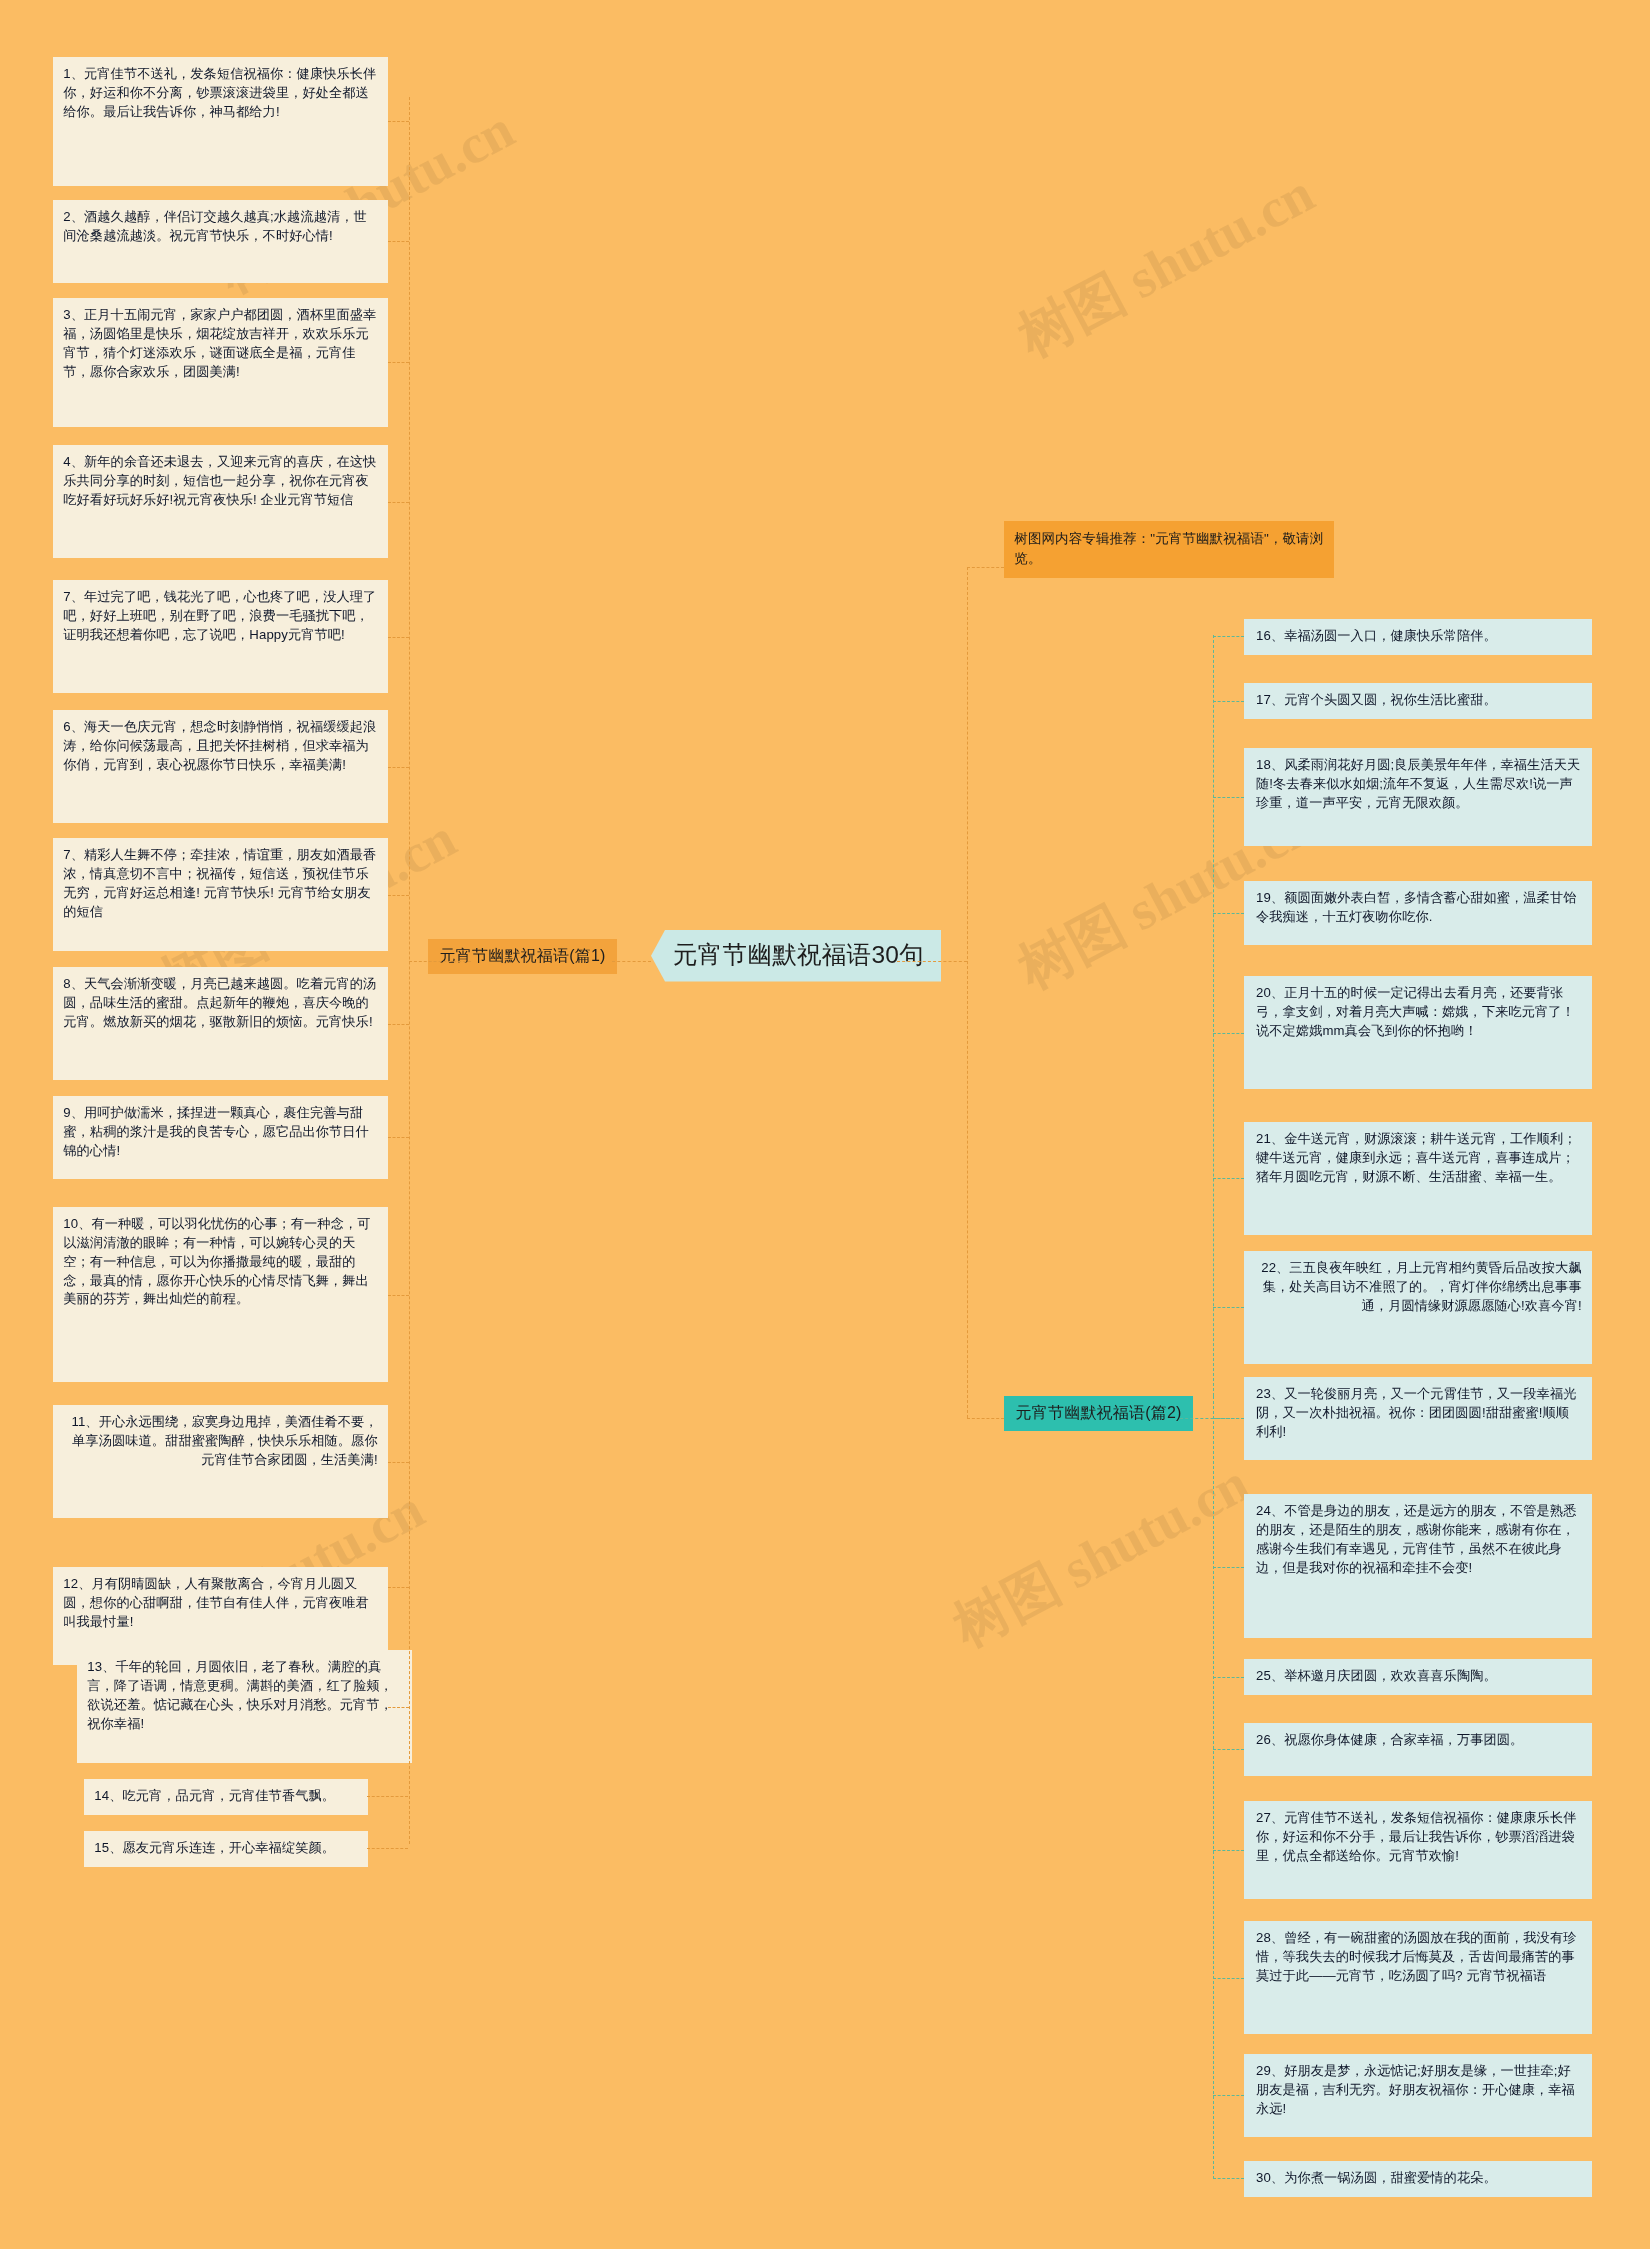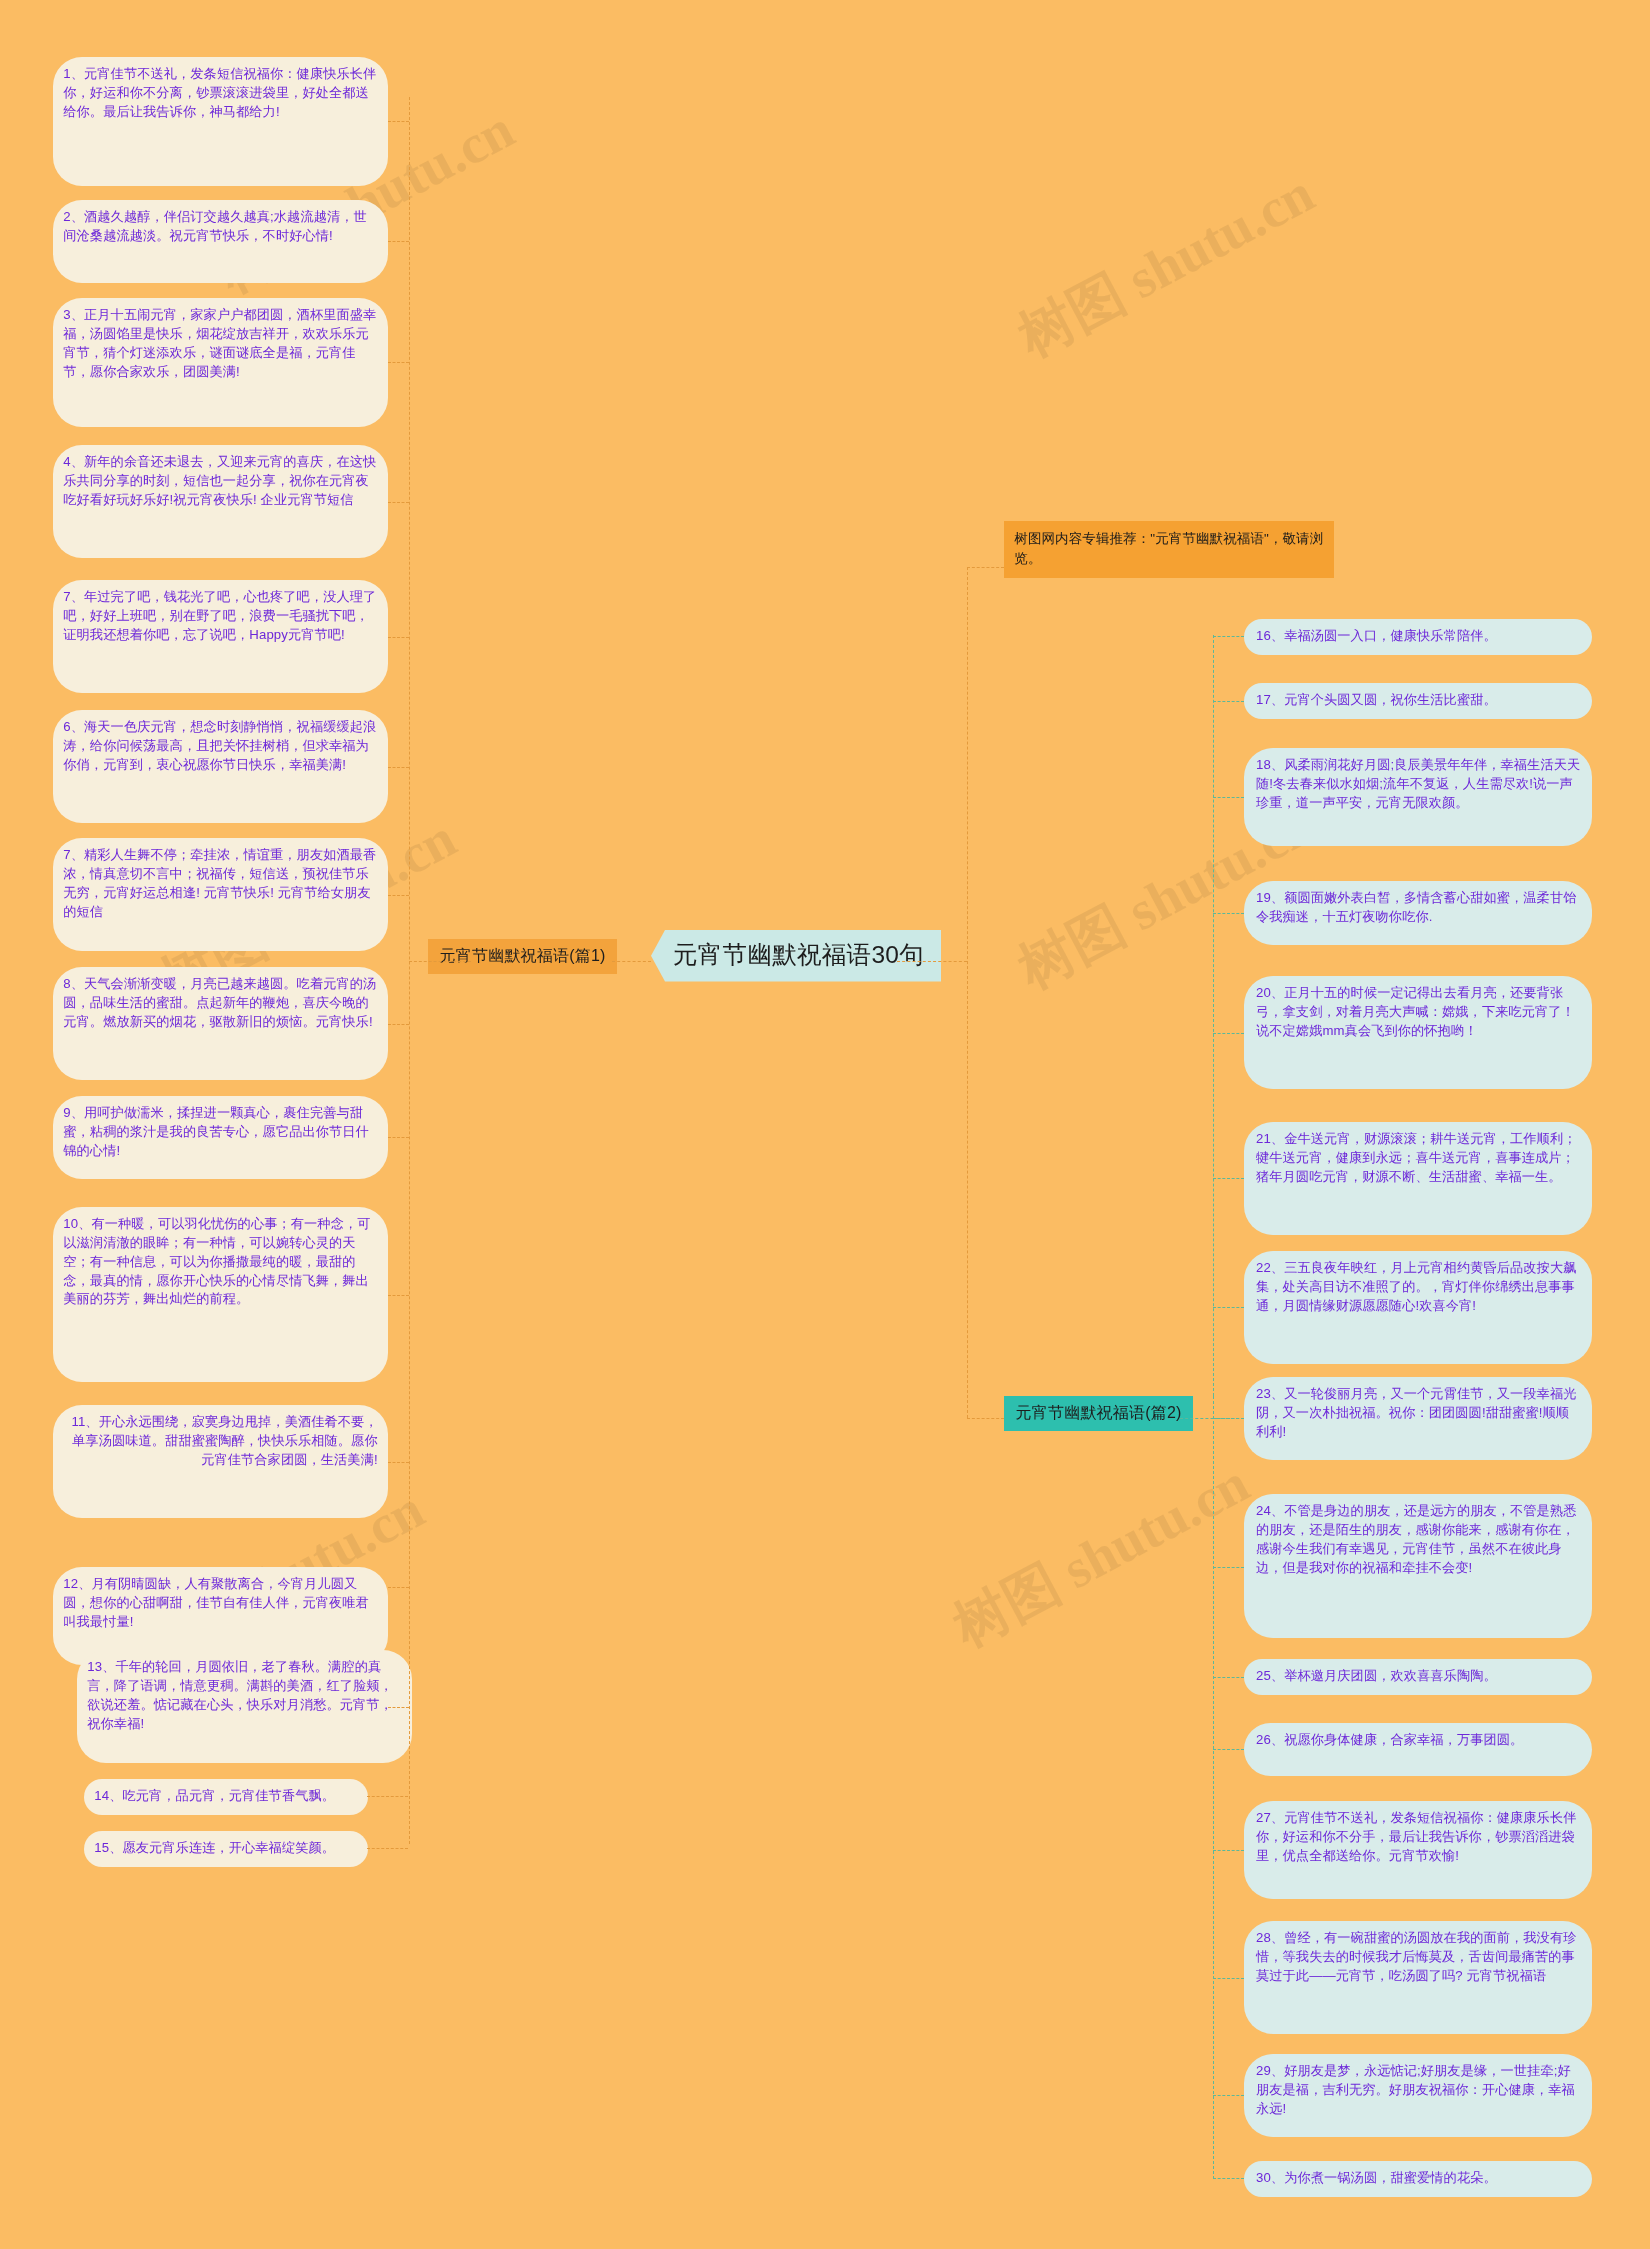--- a/index.html
+++ b/index.html
@@ -64,25 +64,24 @@
     letter-spacing: 0.2px;
   }
   .branch-label.b1 { background: #f3a33c; }
   .branch-label.b2 { background: #2dbfae; }
 
   
   .card {
     position: absolute;
     font-size: 13.2px;
     line-height: 1.42;
-    color: #6d28d9;
+    color: #0f172a;
     padding: 8.4px 10.3px 9px 10.3px;
     letter-spacing: 0.1px;
     word-break: break-all;
-    border-radius: 29px;
   }
   .card.cream { background: #f7efdc; }
   .card.mint  { background: #d9ecea; padding-left: 12px; }
 
   .note {
     position: absolute;
     background: #f5a132;
     color: #1a1a1a;
     font-size: 13.5px;
     line-height: 1.45;
@@ -149,21 +148,21 @@
     <div class="card cream" style="left: 84px; top: 1779px; width: 284px; min-height: 34px;"><span>14、吃元宵，品元宵，元宵佳节香气飘。</span></div>
     <div class="card cream" style="left: 84px; top: 1831px; width: 284px; min-height: 34px;"><span>15、愿友元宵乐连连，开心幸福绽笑颜。</span></div>
   </div>
 <div id="right-cards">
     <div class="card mint" style="left: 1244px; top: 619px; width: 348px; min-height: 35px;"><span>16、幸福汤圆一入口，健康快乐常陪伴。</span></div>
     <div class="card mint" style="left: 1244px; top: 683px; width: 348px; min-height: 35px;"><span>17、元宵个头圆又圆，祝你生活比蜜甜。</span></div>
     <div class="card mint" style="left: 1244px; top: 748px; width: 348px; min-height: 98px;"><span>18、风柔雨润花好月圆;良辰美景年年伴，幸福生活天天随!冬去春来似水如烟;流年不复返，人生需尽欢!说一声珍重，道一声平安，元宵无限欢颜。</span></div>
     <div class="card mint" style="left: 1244px; top: 881px; width: 348px; min-height: 64px;"><span>19、额圆面嫩外表白皙，多情含蓄心甜如蜜，温柔甘饴令我痴迷，十五灯夜吻你吃你.</span></div>
     <div class="card mint" style="left: 1244px; top: 976px; width: 348px; min-height: 113px;"><span>20、正月十五的时候一定记得出去看月亮，还要背张弓，拿支剑，对着月亮大声喊：嫦娥，下来吃元宵了！说不定嫦娥mm真会飞到你的怀抱哟！</span></div>
     <div class="card mint" style="left: 1244px; top: 1122px; width: 348px; min-height: 113px;"><span>21、金牛送元宵，财源滚滚；耕牛送元宵，工作顺利；犍牛送元宵，健康到永远；喜牛送元宵，喜事连成片；猪年月圆吃元宵，财源不断、生活甜蜜、幸福一生。</span></div>
-    <div class="card mint" style="left: 1244px; top: 1251px; width: 348px; min-height: 113px;"><span>22、三五良夜年映红，月上元宵相约黄昏后品改按大飙集，处关高目访不准照了的。，宵灯伴你绵绣出息事事通，月圆情缘财源愿愿随心!欢喜今宵!</span></div>
+    <div class="card mint" style="left: 1244px; top: 1251px; width: 348px; min-height: 113px; text-align: right;"><span>22、三五良夜年映红，月上元宵相约黄昏后品改按大飙集，处关高目访不准照了的。，宵灯伴你绵绣出息事事通，月圆情缘财源愿愿随心!欢喜今宵!</span></div>
     <div class="card mint" style="left: 1244px; top: 1377px; width: 348px; min-height: 83px;"><span>23、又一轮俊丽月亮，又一个元霄佳节，又一段幸福光阴，又一次朴拙祝福。祝你：团团圆圆!甜甜蜜蜜!顺顺利利!</span></div>
     <div class="card mint" style="left: 1244px; top: 1494px; width: 348px; min-height: 144px;"><span>24、不管是身边的朋友，还是远方的朋友，不管是熟悉的朋友，还是陌生的朋友，感谢你能来，感谢有你在，感谢今生我们有幸遇见，元宵佳节，虽然不在彼此身边，但是我对你的祝福和牵挂不会变!</span></div>
     <div class="card mint" style="left: 1244px; top: 1659px; width: 348px; min-height: 35px;"><span>25、举杯邀月庆团圆，欢欢喜喜乐陶陶。</span></div>
     <div class="card mint" style="left: 1244px; top: 1723px; width: 348px; min-height: 53px;"><span>26、祝愿你身体健康，合家幸福，万事团圆。</span></div>
     <div class="card mint" style="left: 1244px; top: 1801px; width: 348px; min-height: 98px;"><span>27、元宵佳节不送礼，发条短信祝福你：健康康乐长伴你，好运和你不分手，最后让我告诉你，钞票滔滔进袋里，优点全都送给你。元宵节欢愉!</span></div>
     <div class="card mint" style="left: 1244px; top: 1921px; width: 348px; min-height: 113px;"><span>28、曾经，有一碗甜蜜的汤圆放在我的面前，我没有珍惜，等我失去的时候我才后悔莫及，舌齿间最痛苦的事莫过于此——元宵节，吃汤圆了吗? 元宵节祝福语</span></div>
     <div class="card mint" style="left: 1244px; top: 2054px; width: 348px; min-height: 83px;"><span>29、好朋友是梦，永远惦记;好朋友是缘，一世挂牵;好朋友是福，吉利无穷。好朋友祝福你：开心健康，幸福永远!</span></div>
     <div class="card mint" style="left: 1244px; top: 2161px; width: 348px; min-height: 35px;"><span>30、为你煮一锅汤圆，甜蜜爱情的花朵。</span></div>
   </div>
 

